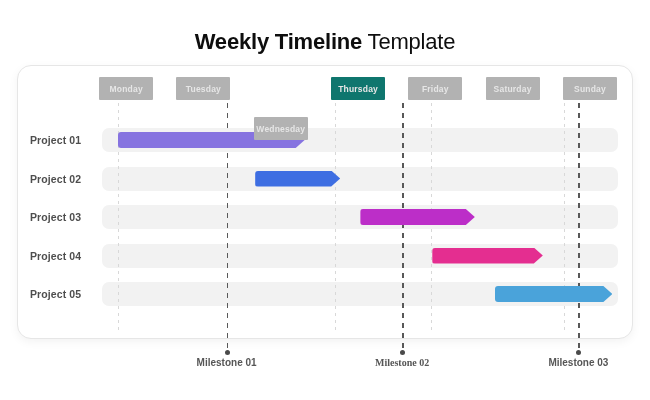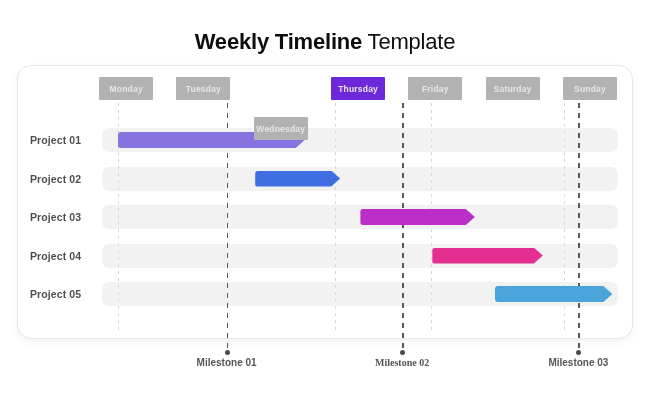--- a/index.html
+++ b/index.html
@@ -46,21 +46,21 @@
 </style>
 </head>
 <body>
 
 <div class="stage">
   <div class="title"><span class="b">Weekly Timeline</span> <span>Template</span></div>
   <div class="card"></div>
 <div class="badge" style="left: 99.2px; top: 77px; background: rgb(178, 178, 178); color: rgb(230, 230, 230);">Monday</div>
     <div class="badge" style="left: 176.4px; top: 77px; background: rgb(178, 178, 178); color: rgb(230, 230, 230);">Tuesday</div>
     <div class="badge" style="left: 253.8px; top: 77px; background: rgb(178, 178, 178); color: rgb(230, 230, 230); margin-top: 40px;">Wednesday</div>
-    <div class="badge" style="left: 331.1px; top: 77px; background: #6d28d9; color: rgb(230, 230, 230);">Thursday</div>
+    <div class="badge" style="left: 331.1px; top: 77px; background: #0f766e; color: rgb(230, 230, 230);">Thursday</div>
     <div class="badge" style="left: 408.3px; top: 77px; background: rgb(178, 178, 178); color: rgb(230, 230, 230);">Friday</div>
     <div class="badge" style="left: 485.6px; top: 77px; background: rgb(178, 178, 178); color: rgb(230, 230, 230);">Saturday</div>
     <div class="badge" style="left: 563px; top: 77px; background: rgb(178, 178, 178); color: rgb(230, 230, 230);">Sunday</div>
     <div class="gridline light" style="left: 117.6px; top: 103px; height: 228px;"></div>
     <div class="gridline light" style="left: 334.9px; top: 103px; height: 228px;"></div>
     <div class="gridline light" style="left: 430.7px; top: 103px; height: 228px;"></div>
     <div class="gridline light" style="left: 563.7px; top: 103px; height: 228px;"></div>
     <div class="row" style="left: 102px; top: 128px; width: 516px; background: rgb(242, 242, 242);"></div>
     <div class="plabel" style="left: 30px; top: 128px; color: rgb(78, 78, 78); text-align: center;">Project 01</div>
     <div class="bar" style="left: 117.6px; top: 132px; width: 187.1px; background: rgb(134, 115, 224);"></div>

